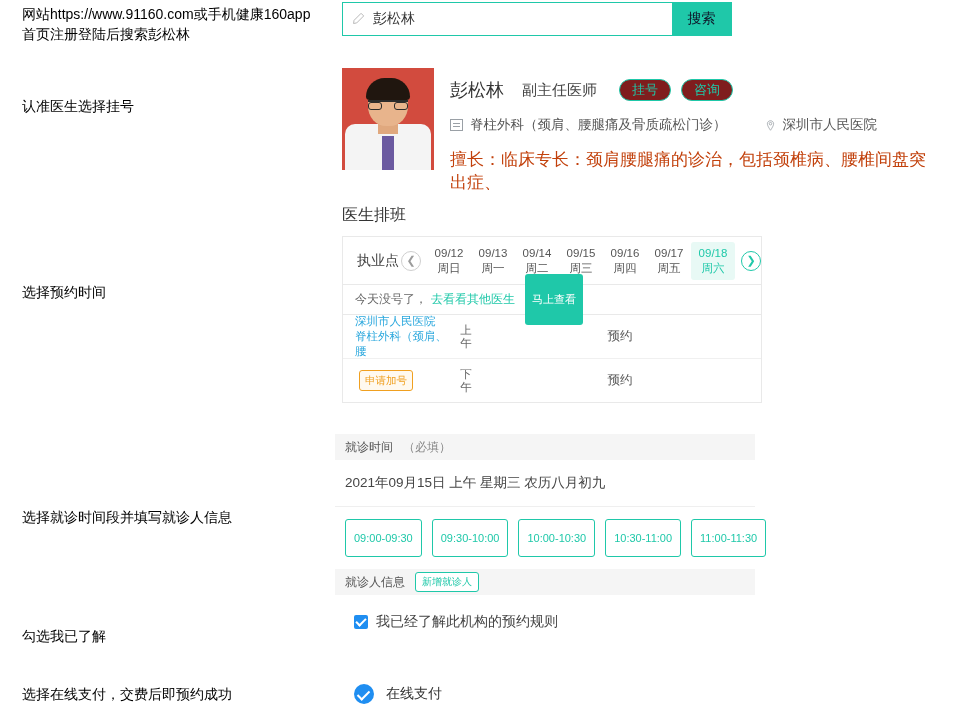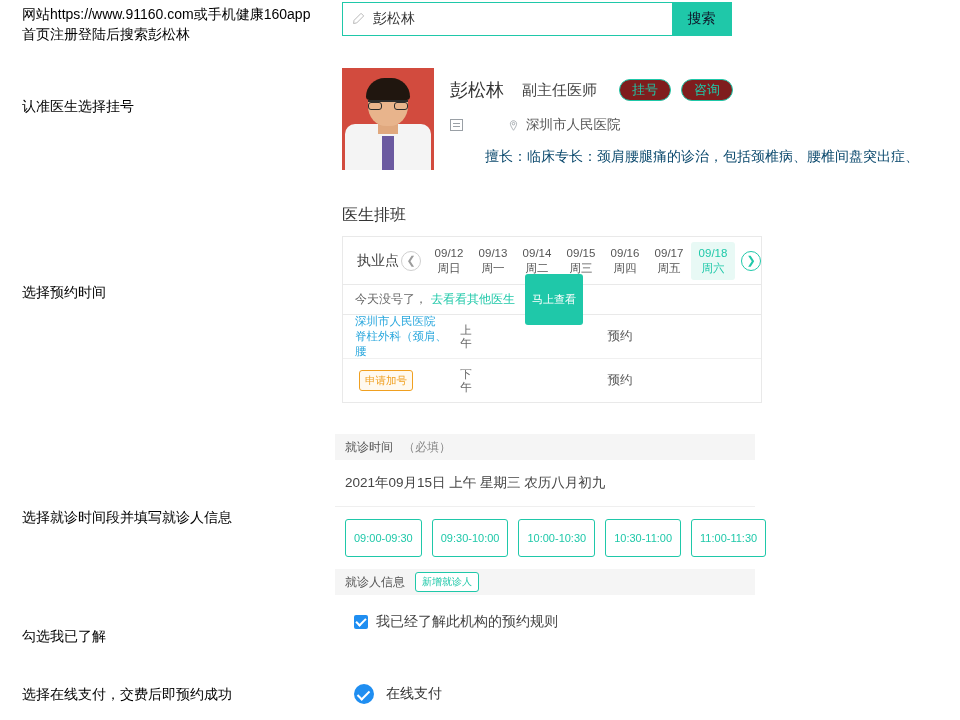--- a/index.html
+++ b/index.html
@@ -235,23 +235,22 @@
     background: #9aa0a6;
   }
   .ico-pin {
     width: 11px; height: 11px;
     margin: 0 7px 0 38px;
     flex: none;
     color: #9aa0a6;
   }
   .doc-line3 {
     margin-top: 14px;
-    font-size: 14px;
-    color: #0c4a6e;
-    margin-left: 35px;
+    font-size: 17px;
+    color: #c2410c;
   }
   .sched {
     position: absolute;
     left: 12px;
     top: 205px;
     width: 420px;
   }
   .sched-title {
     font-size: 16px;
     color: #333;
@@ -522,20 +521,21 @@
     </div>
     <div class="doc-info">
       <div class="doc-line1">
         <span class="doc-name">彭松林</span>
         <span class="doc-title">副主任医师</span>
         <span class="pill">挂号</span>
         <span class="pill">咨询</span>
       </div>
       <div class="doc-line2">
         <span class="ico-dept"></span>
+        <span>脊柱外科（颈肩、腰腿痛及骨质疏松门诊）</span>
         <svg class="ico-pin" viewBox="0 0 12 12">
           <path d="M6 .8c-2 0-3.4 1.5-3.4 3.3C2.6 6.6 6 11.2 6 11.2s3.4-4.6 3.4-7.1C9.4 2.3 8 .8 6 .8zm0 4.6a1.4 1.4 0 110-2.8 1.4 1.4 0 010 2.8z" fill="none" stroke="#9aa0a6" stroke-width="0.9"></path>
         </svg>
         <span>深圳市人民医院</span>
       </div>
       <div class="doc-line3">擅长：临床专长：颈肩腰腿痛的诊治，包括颈椎病、腰椎间盘突出症、</div>
     </div>
   </div>
 
   <div class="sched">

